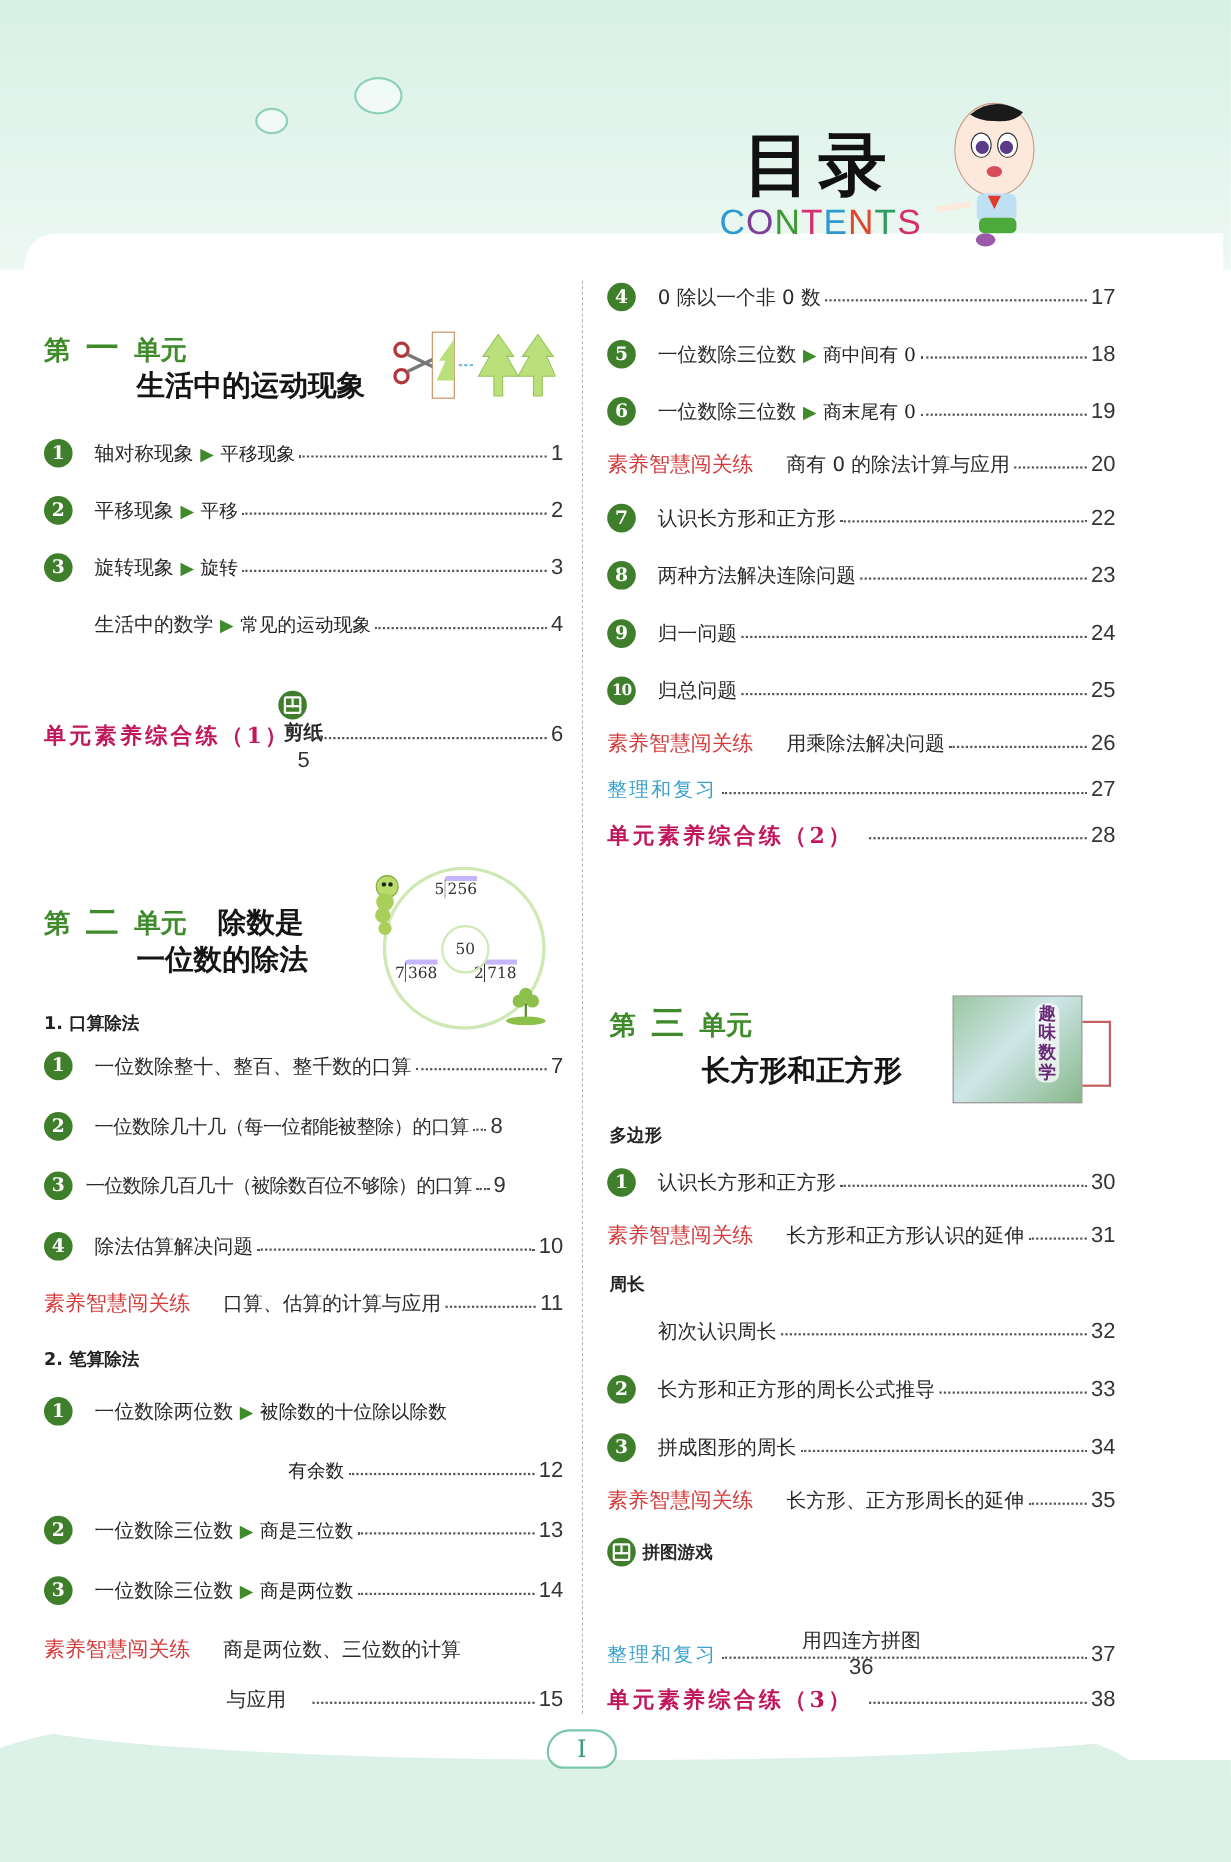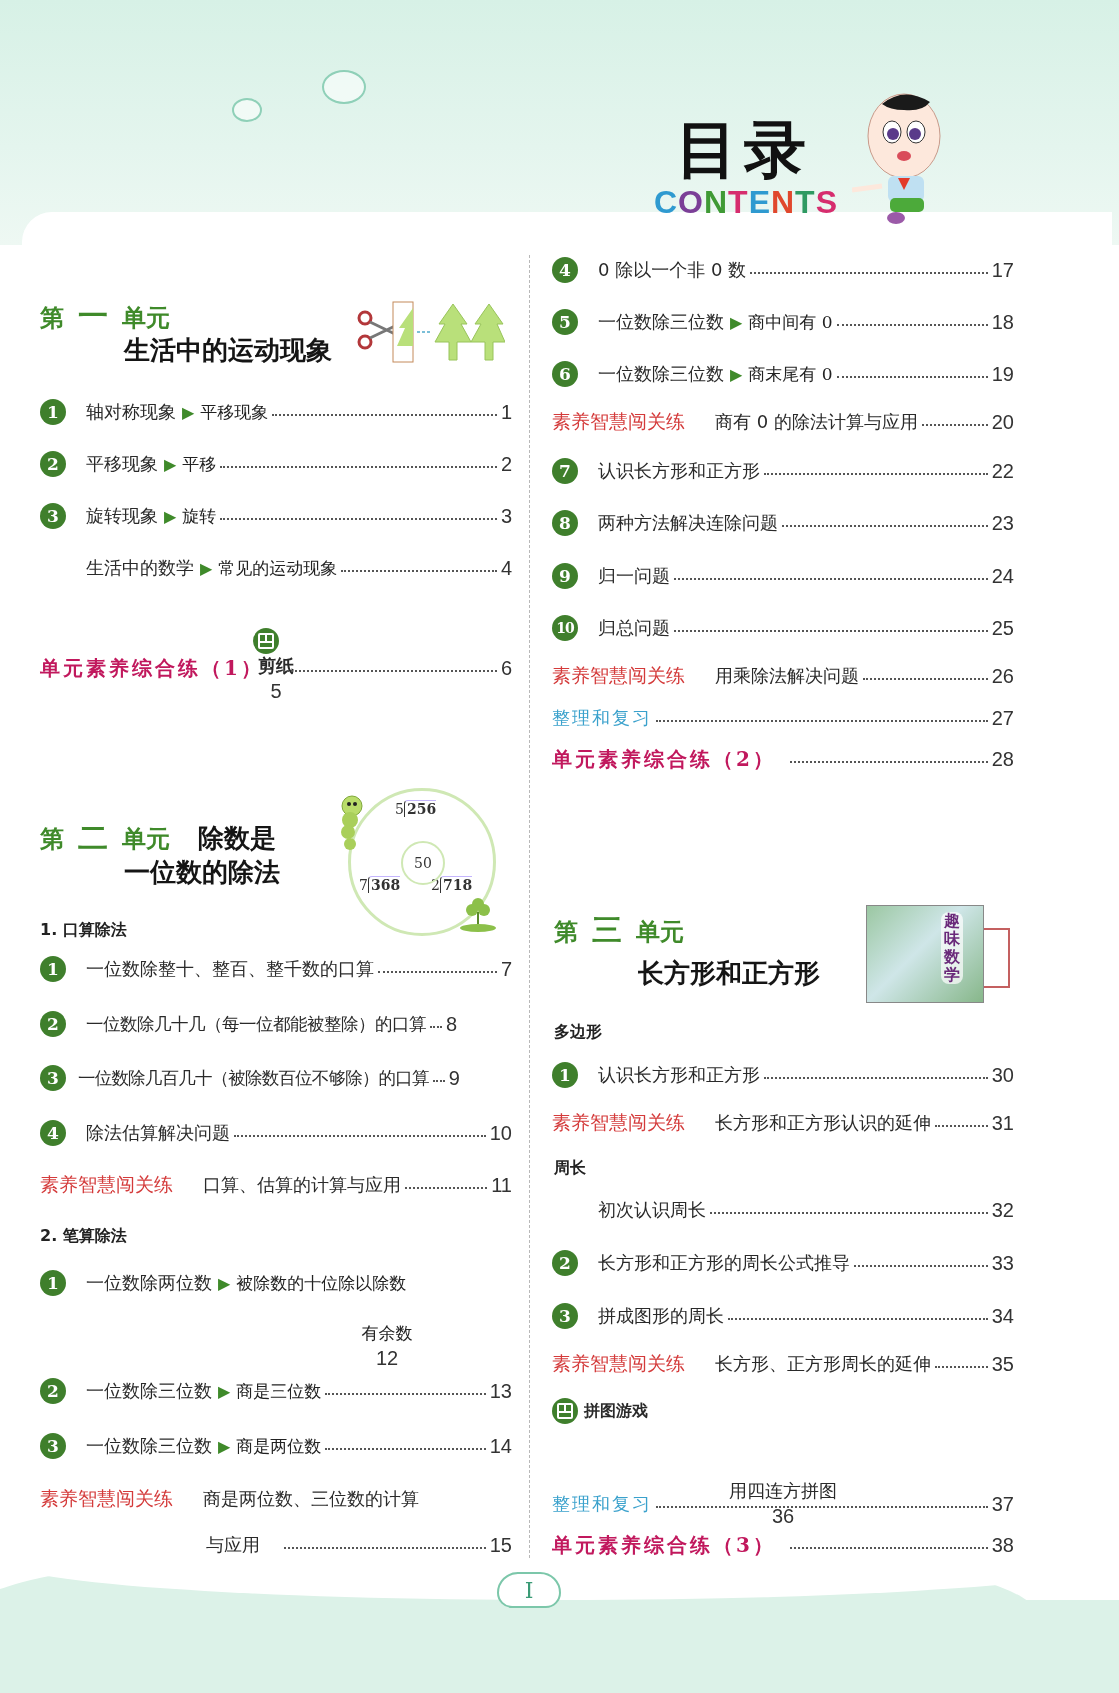--- a/index.html
+++ b/index.html
@@ -31,21 +31,21 @@
       border: 2px solid #8fd0b8; border-radius: 50%;
       background: rgba(255,255,255,0.55);
     }
     .title-cn {
       position: absolute; left: 676px; top: 108px;
       font-size: 62px; font-weight: bold; color: #111; letter-spacing: 6px;
       font-family: Liberation Sans, sans-serif;
     }
     .title-en {
       position: absolute; left: 654px; top: 184px;
-      font-size: 32px; font-weight: bold; letter-spacing: 1px;
+      font-size: 32px; font-weight: normal; letter-spacing: 1px;
       font-family: "Liberation Sans", sans-serif;
     }
     .mascot { position: absolute; left: 852px; top: 90px; width: 105px; height: 140px; }
 
     .divider {
       position: absolute; left: 529px; top: 255px; width: 0; height: 1303px;
       border-left: 1px dashed #b8b8b8;
     }
 
     .unit-head { position: absolute; }
@@ -96,21 +96,21 @@
     .wheel {
       position: absolute; left: 348px; top: 788px; width: 148px; height: 148px;
       border: 3px solid #cfe8b4; border-radius: 50%; background: #fff;
     }
     .wheel .hub {
       position: absolute; left: 50px; top: 50px; width: 44px; height: 44px;
       border: 2px solid #cfe8b4; border-radius: 50%; display: flex; align-items: center; justify-content: center;
       font-family: "DejaVu Serif", serif; font-size: 14px; color: #333;
     }
     .wheel .exp { position: absolute; font-family: "DejaVu Serif", serif; font-size: 14px; color: #333; }
-    .wheel .exp b { font-weight: bold; border-top: 1px solid #c4b5fd; border-left: 1px solid #333; border-radius: 4px 0 0 0; padding-left: 2px; }
+    .wheel .exp b { font-weight: normal; border-top: 5px solid #c4b5fd; border-left: 1px solid #333; border-radius: 4px 0 0 0; padding-left: 2px; }
 
     .book {
       position: absolute; left: 866px; top: 905px; width: 118px; height: 98px;
       background: linear-gradient(135deg, #9bc7a2 0%, #cfe6e8 45%, #87b78a 100%);
       border: 1px solid #888;
     }
     .book-tab { position: absolute; left: 984px; top: 928px; width: 26px; height: 60px; border: 2px solid #c46060; border-left: none; }
     .book-title {
       position: absolute; left: 74px; top: 6px; width: 22px;
       font-size: 16px; font-weight: bold; color: #6a2a7a; line-height: 18px;
@@ -290,21 +290,21 @@
 </div>
 
 <div class="section-label" style="left:40px;top:1226px;">2. 笔算除法</div>
 
 <div class="row" style="left:40px;top:1268px;width:472px;">
   <span class="badge">1</span>
   <span>一位数除两位数</span>
   <span class="arrow">▶</span>
   <span class="sub">被除数的十位除以除数</span>
 </div>
-<div class="row" style="left:262px;top:1322px;width:250px;flex-direction:column;">
+<div class="row" style="left:262px;top:1322px;width:250px;">
   <span class="sub">有余数</span>
   <span class="dots"></span>
   <span class="page">12</span>
 </div>
 <div class="row" style="left:40px;top:1376px;width:472px;">
   <span class="badge">2</span>
   <span>一位数除三位数</span>
   <span class="arrow">▶</span>
   <span class="sub">商是三位数</span>
   <span class="dots"></span>

